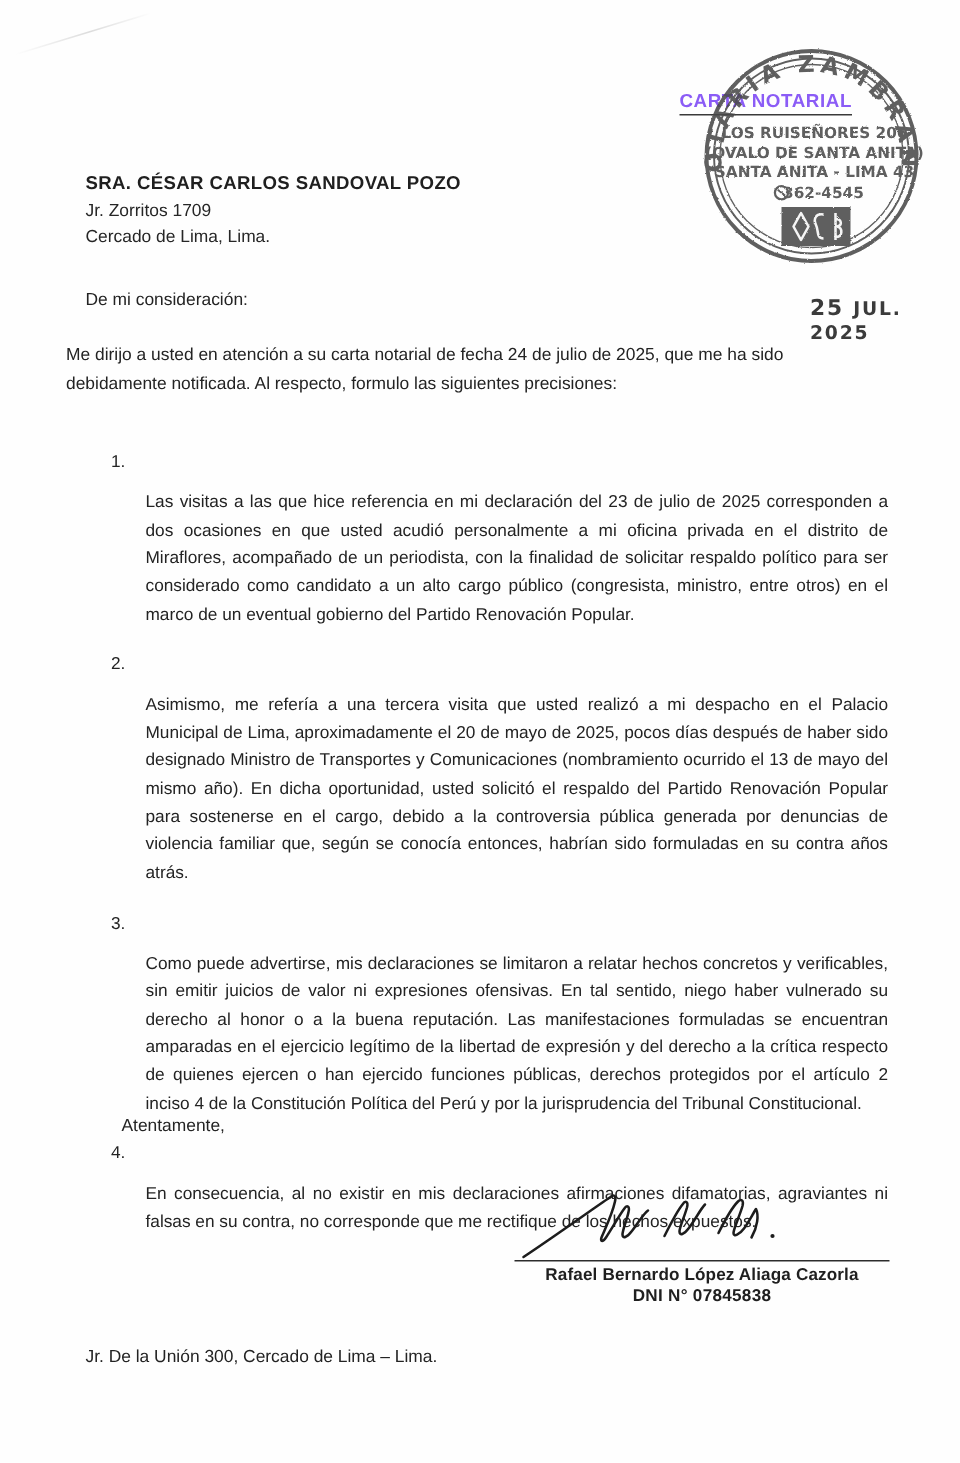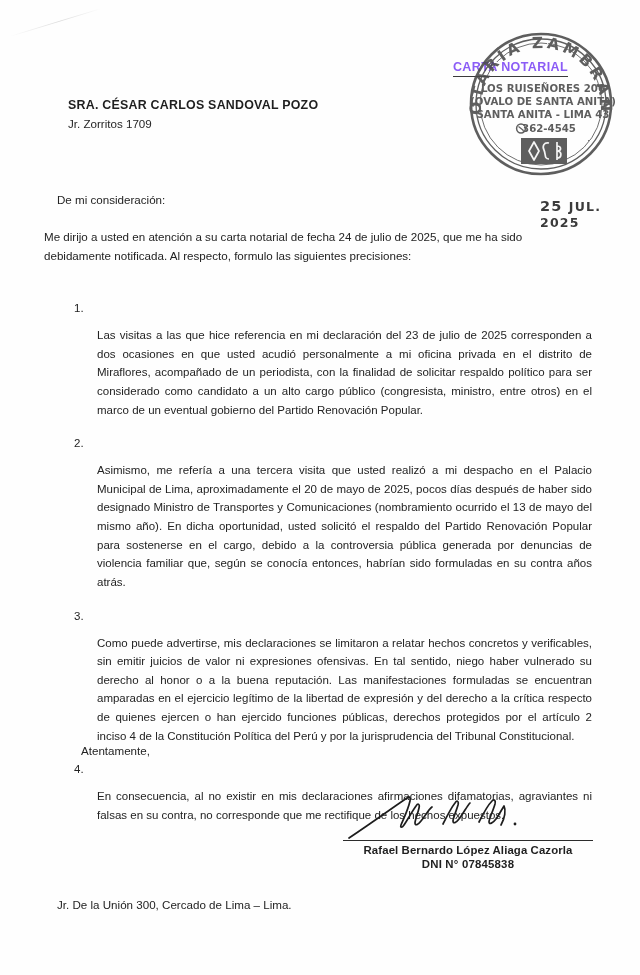--- a/index.html
+++ b/index.html
@@ -36,24 +36,23 @@
     color: #8b5cf6;
   }
   .doc-title span {
     border-bottom: 1.4px solid #3a3a3a;
     padding-bottom: 2px;
   }
 
   
   .addressee {
     position: absolute;
-    top: 96px;
+    top: 113px;
     left: 57px;
     line-height: 1.52;
-    margin-left: 11px;
   }
   .addressee .name {
     font-size: 12.4px;
     font-weight: bold;
     letter-spacing: 0.25px;
     color: #1f1f1f;
   }
   .addressee .line {
     font-size: 11.6px;
     color: #262626;
@@ -194,20 +193,21 @@
 
   <div class="scan-streak" style="top:22px;left:8px;width:95px;transform:rotate(-17deg);"></div>
 
   <div class="doc-title">
     <span>CARTA NOTARIAL</span>
   </div>
 
   <div class="addressee">
     <div class="name">SRA. CÉSAR CARLOS SANDOVAL POZO</div>
     <div class="line">Jr. Zorritos 1709</div>
+    <div class="line">Cercado de Lima, Lima.</div>
   </div>
 
   <div class="salutation">De mi consideración:</div>
 
   <div class="intro">Me dirijo a usted en atención a su carta notarial de fecha 24 de julio de 2025, que me ha sido debidamente notificada. Al respecto, formulo las siguientes precisiones:</div>
 
   <div class="items">
     <div class="item">
       <div class="marker">1.</div>
       <div class="body">Las visitas a las que hice referencia en mi declaración del 23 de julio de 2025 corresponden a dos ocasiones en que usted acudió personalmente a mi oficina privada en el distrito de Miraflores, acompañado de un periodista, con la finalidad de solicitar respaldo político para ser considerado como candidato a un alto cargo público (congresista, ministro, entre otros) en el marco de un eventual gobierno del Partido Renovación Popular.</div>

